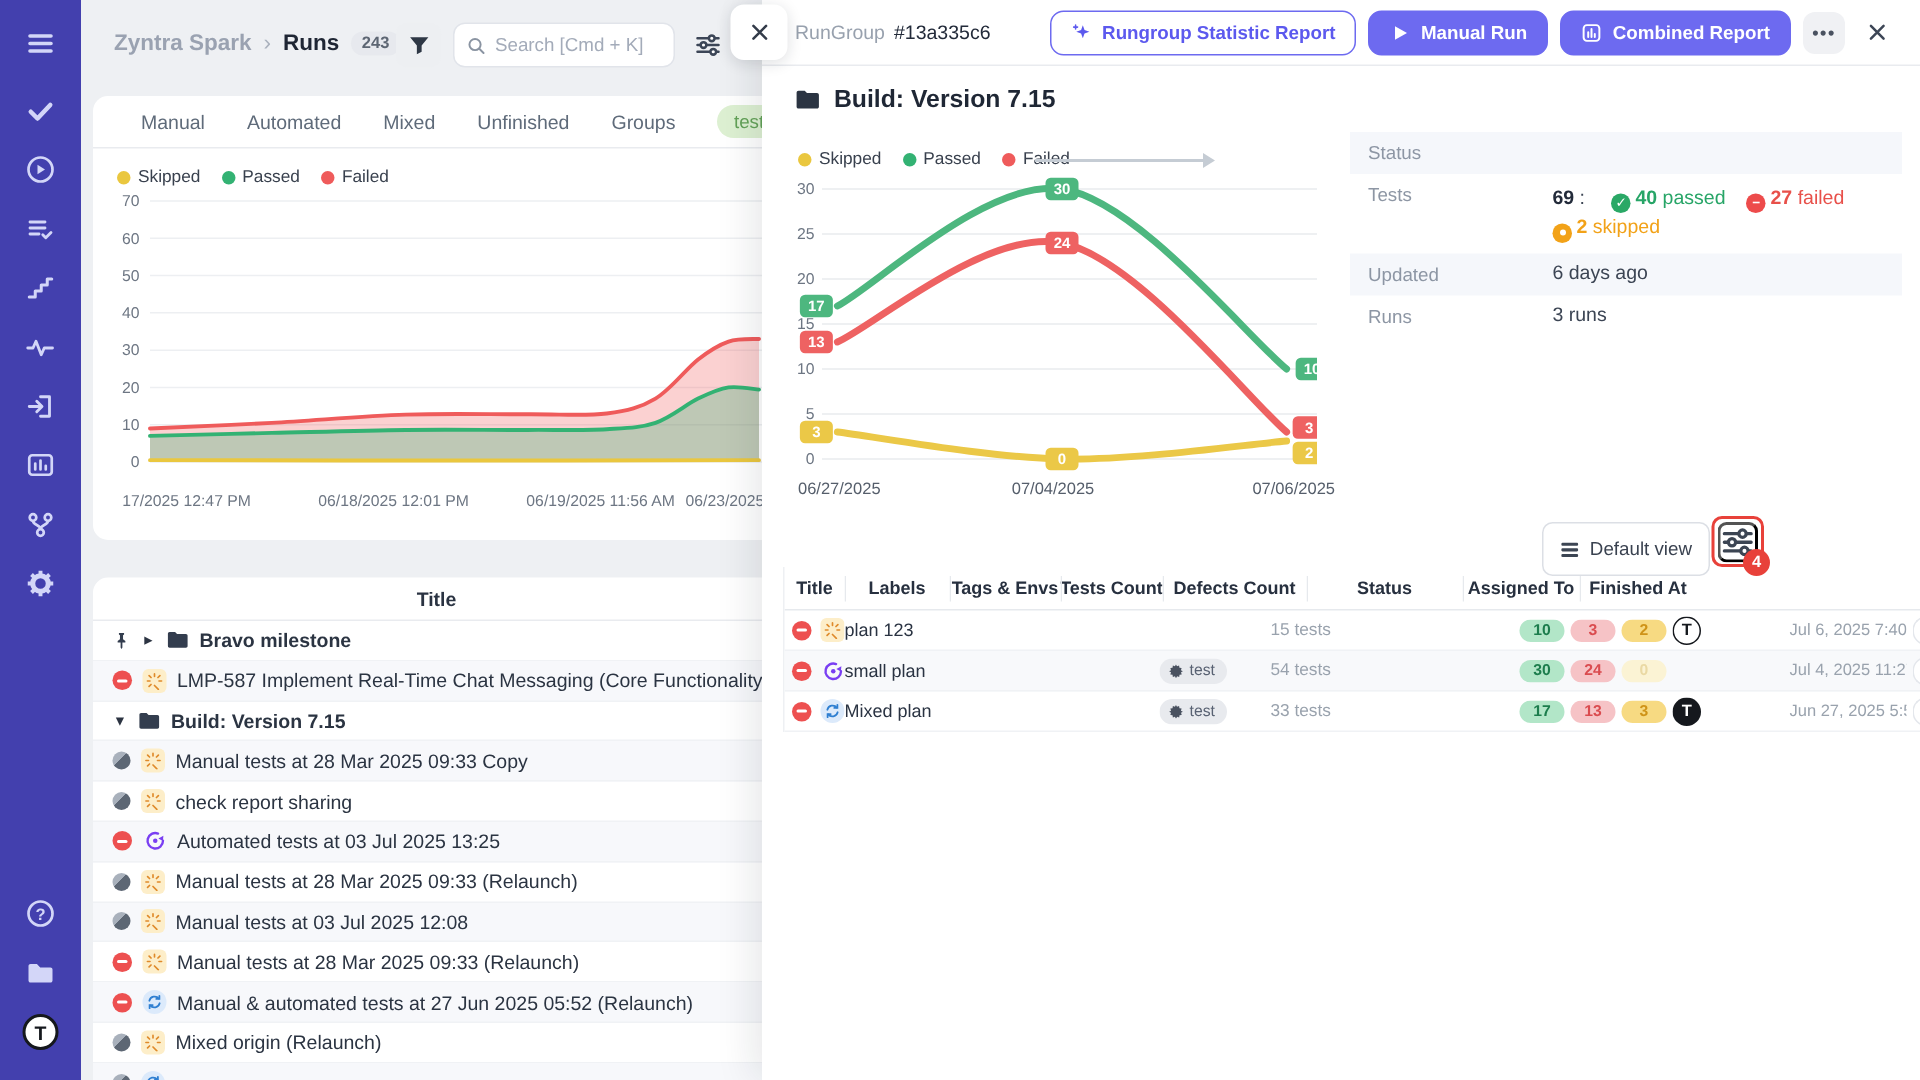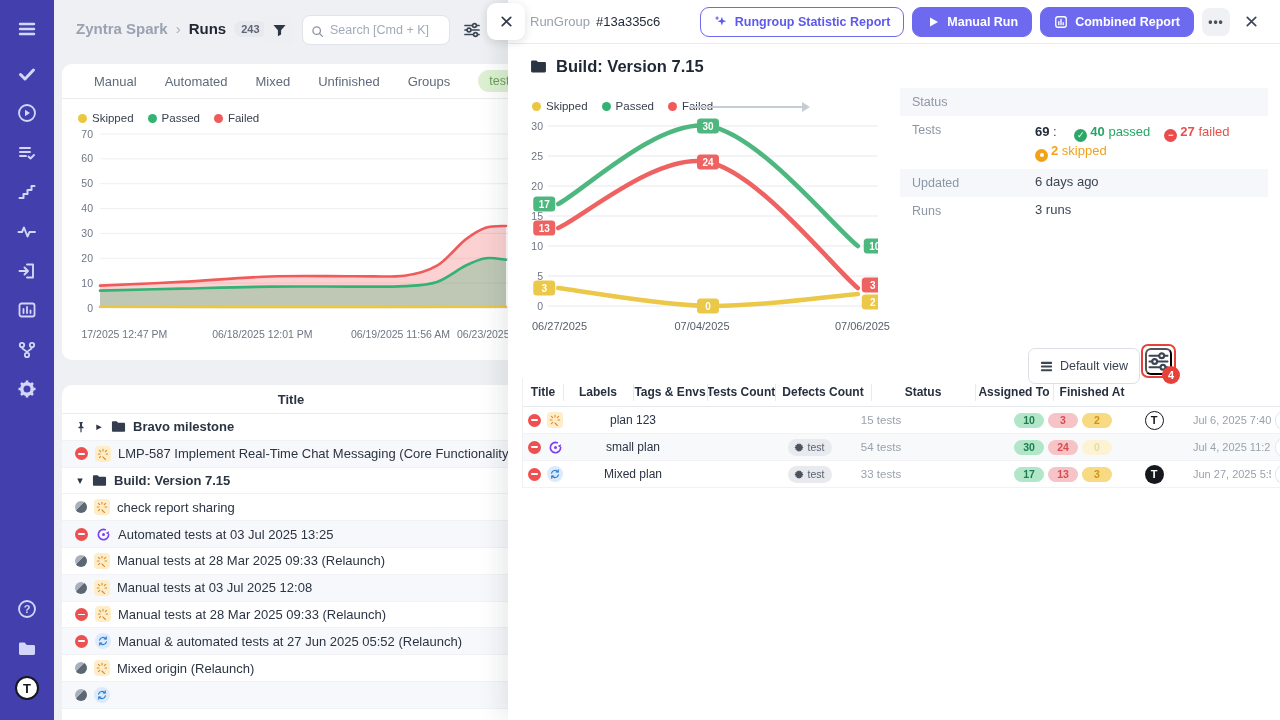--- a/index.html
+++ b/index.html
@@ -101,21 +101,21 @@
   .vs-btn { position:absolute; right:108px; top:1px; width:27px; height:27px; display:flex; align-items:center; justify-content:center; color:#3c4553; cursor:pointer; background:#fff; border-radius:6px; }
   .anno-box { position:absolute; right:104px; top:-3px; width:35px; height:34px; border:2.5px solid #e8413a; border-radius:7px; pointer-events:none; }
   .anno-badge { position:absolute; right:100px; top:19px; width:18px; height:18px; background:#e8413a; border-radius:50%; color:#fff; font-size:11px; font-weight:bold; display:flex; align-items:center; justify-content:center; }
 
   .rtable { position:absolute; left:14px; top:378px; width:758px; overflow:hidden; border-left:1px solid #eef0f3; }
   .rt-head { display:flex; height:29px; border-bottom:1px solid #e6e9ed; align-items:center; }
   .rt-head .hc { font-size:12px; font-weight:bold; color:#27303f; text-align:center; white-space:nowrap; overflow:hidden; position:relative; height:100%; display:flex; align-items:center; justify-content:center; }
   .rt-head .hc:not(:first-child)::before { content:""; position:absolute; left:0; top:6px; height:17px; width:1px; background:#e6e9ed; }
   .rt-row { display:flex; height:27px; align-items:center; border-bottom:1px solid #f0f2f5; cursor:pointer; }
   .rt-row.alt { background:#f8f9fb; }
-  .rc { display:flex; align-items:center; justify-content:center; white-space:nowrap; overflow:hidden; flex:0 0 auto; }
+  .rc { display:flex; align-items:center; justify-content:flex-start; white-space:nowrap; overflow:hidden; flex:0 0 auto; }
   .rc.title-c { gap:6px; }
   .plan-txt { font-size:12px; color:#2a3342; }
   .muted { font-size:11.5px; color:#99a2ad; }
   .tagpill { background:#e8eaee; color:#596273; font-size:10.5px; border-radius:10px; padding:2.5px 8px 2.5px 6px; display:flex; align-items:center; gap:4px; }
   .tagpill svg { width:10px; height:10px; color:#4a5260; }
   .pill { min-width:30px; height:15px; border-radius:8px; font-size:10.5px; font-weight:bold; display:inline-flex; align-items:center; justify-content:center; margin:0 2px; padding:0 6px; }
   .pill.g { background:#b2e6c8; color:#1c7d4d; }
   .pill.r { background:#f6c3c6; color:#da4b4f; }
   .pill.y { background:#f7da82; color:#cf9318; }
   .pill.yf { background:#fbf3d4; color:#ead9a4; }
@@ -312,20 +312,29 @@
           </svg>
         </span>
         <span>LMP-587 Implement Real-Time Chat Messaging (Core Functionality)</span>
       </div>
       <div class="lrow">
         <span class="caret">▾</span>
         <span class="folder-i"><svg viewBox="0 0 16 14">
             <path d="M1 2.6c0-.7.5-1.2 1.2-1.2h3.9L7.5 2.8h6.3c.7 0 1.2.5 1.2 1.2v7.4c0 .7-.5 1.2-1.2 1.2H2.2c-.7 0-1.2-.5-1.2-1.2z" fill="currentColor"></path>
           </svg></span>
         <span class="ftitle">Build: Version 7.15</span>
+      </div>
+      <div class="lrow alt">
+        <span class="st-prog"></span>
+        <span class="ticon manual">
+          <svg viewBox="0 0 14 14" fill="none" stroke="currentColor" stroke-width="1.3" stroke-linecap="round">
+            <path d="M7 1.5v2M7 10.5l3 3M2.8 2.8l1.5 1.5M11.2 2.8L9.7 4.3M1.5 7h2M10.5 7h2M2.8 11.2l1.5-1.5"></path>
+          </svg>
+        </span>
+        <span>Manual tests at 28 Mar 2025 09:33 Copy</span>
       </div>
       <div class="lrow">
         <span class="st-prog"></span>
         <span class="ticon manual">
           <svg viewBox="0 0 14 14" fill="none" stroke="currentColor" stroke-width="1.3" stroke-linecap="round">
             <path d="M7 1.5v2M7 10.5l3 3M2.8 2.8l1.5 1.5M11.2 2.8L9.7 4.3M1.5 7h2M10.5 7h2M2.8 11.2l1.5-1.5"></path>
           </svg>
         </span>
         <span>check report sharing</span>
       </div>

